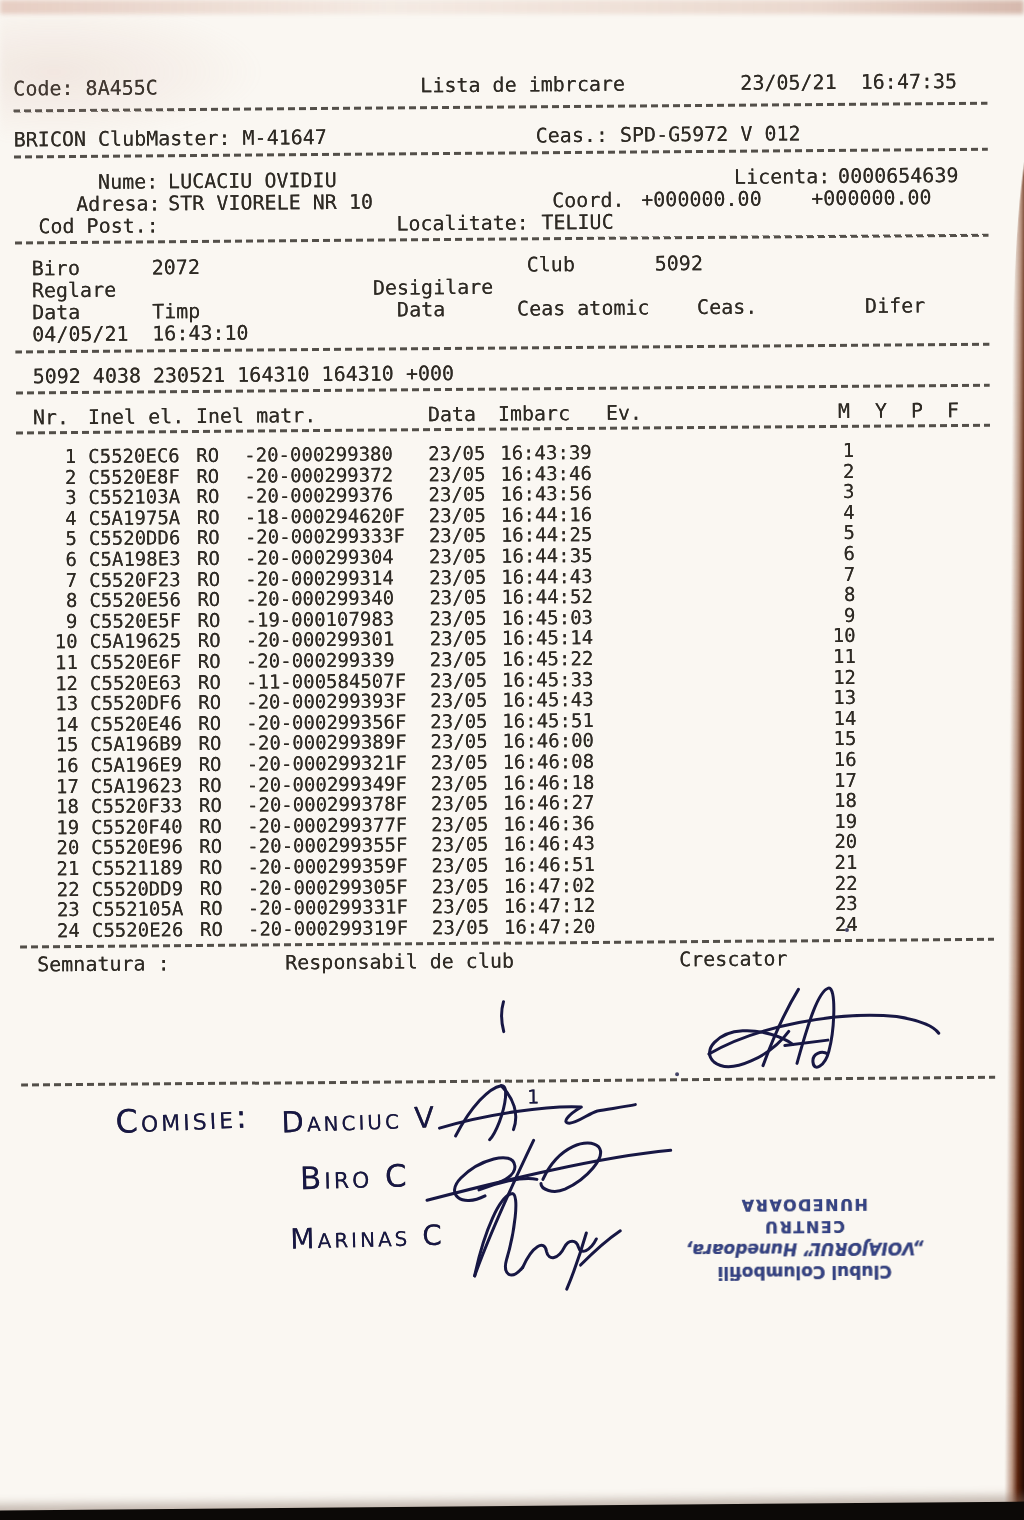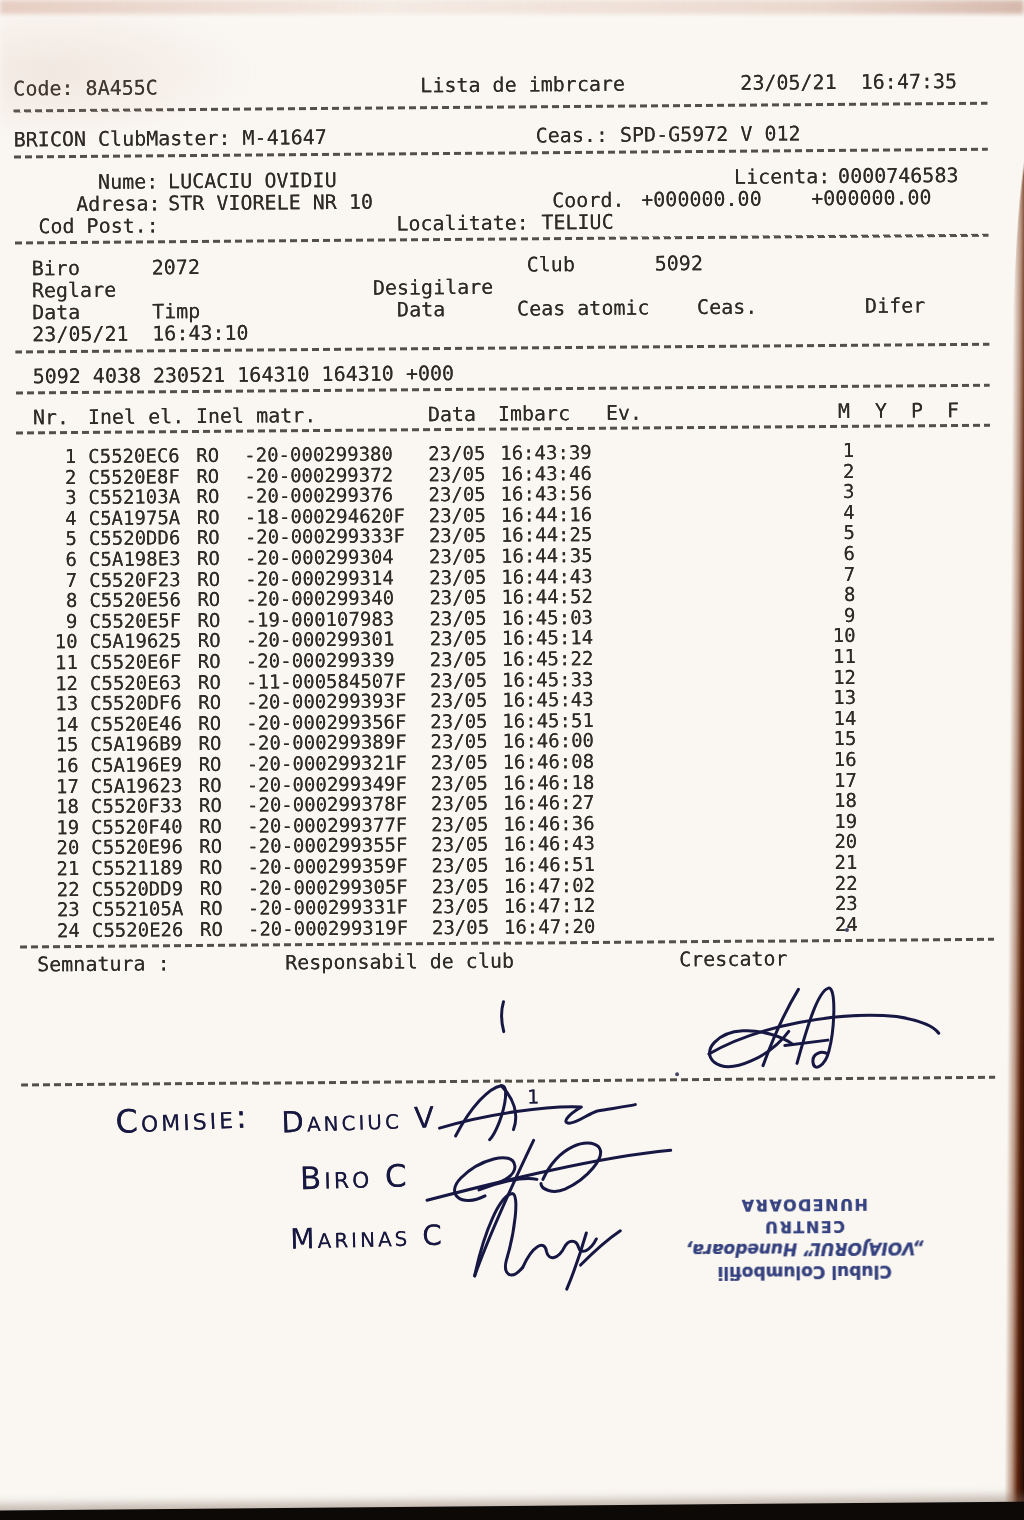--- a/index.html
+++ b/index.html
@@ -96,21 +96,21 @@
     <div class="line" style="top:127px">
       <span class="t" style="left:18px">BRICON ClubMaster: M-41647</span>
       <span class="t" style="left:540px">Ceas.: SPD-G5972 V 012</span>
     </div>
     <div class="dash" style="top:154px"></div>
 
     <div class="line" style="top:170px">
       <span class="t" style="left:102px">Nume:</span>
       <span class="t" style="left:172px">LUCACIU OVIDIU</span>
       <span class="t" style="left:738px">Licenta:</span>
-      <span class="t" style="left:842px">0000746583</span>
+      <span class="t" style="left:842px">0000654639</span>
     </div>
     <div class="line" style="top:192px">
       <span class="t" style="left:80px">Adresa:</span>
       <span class="t" style="left:172px">STR VIORELE NR 10</span>
       <span class="t" style="left:556px">Coord.</span>
       <span class="t" style="left:645px">+000000.00</span>
       <span class="t" style="left:815px">+000000.00</span>
     </div>
     <div class="line" style="top:214px">
       <span class="t" style="left:42px">Cod Post.:</span>
@@ -131,21 +131,21 @@
     </div>
     <div class="line" style="top:300px">
       <span class="t" style="left:35px">Data</span>
       <span class="t" style="left:155px">Timp</span>
       <span class="t" style="left:400px">Data</span>
       <span class="t" style="left:520px">Ceas atomic</span>
       <span class="t" style="left:700px">Ceas.</span>
       <span class="t" style="left:868px">Difer</span>
     </div>
     <div class="line" style="top:322px">
-      <span class="t" style="left:35px">23/05/21</span>
+      <span class="t" style="left:35px">04/05/21</span>
       <span class="t" style="left:155px">16:43:10</span>
     </div>
     <div class="dash" style="top:349px"></div>
 
     <div class="line" style="top:364px">
       <span class="t" style="left:35px">5092 4038 230521 164310 164310 +000</span>
     </div>
     <div class="dash" style="top:390px"></div>
 
     <div class="line" style="top:405px">

